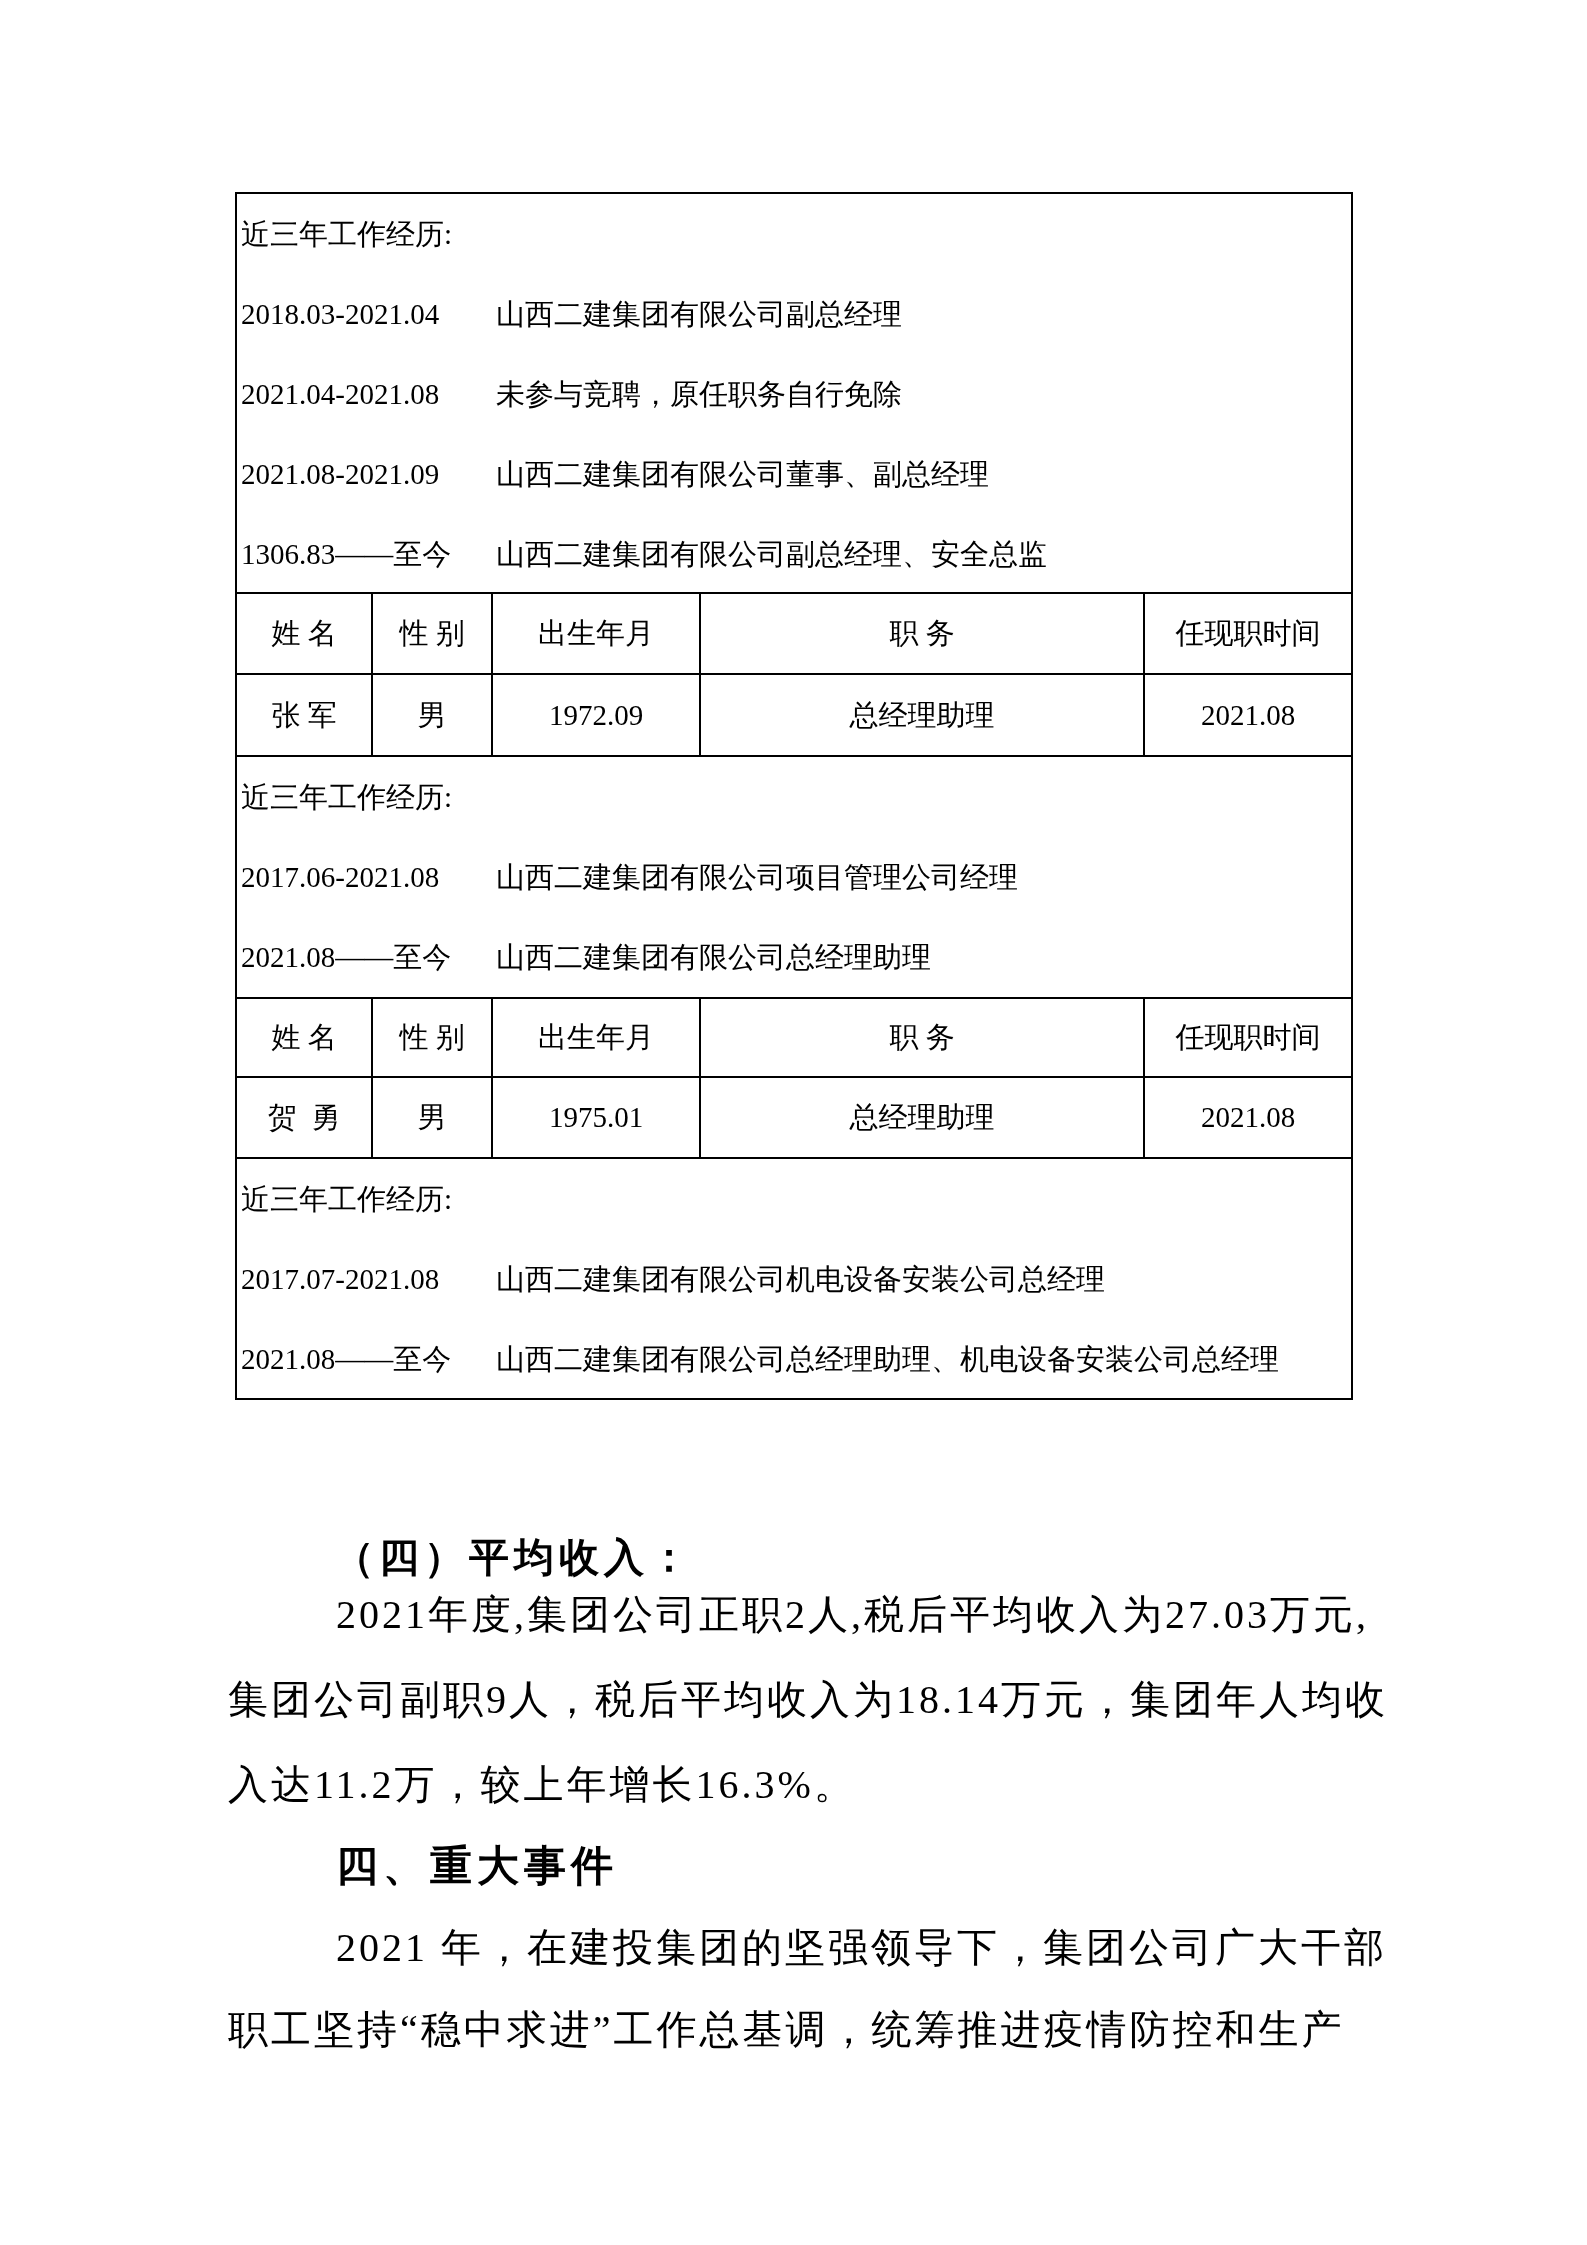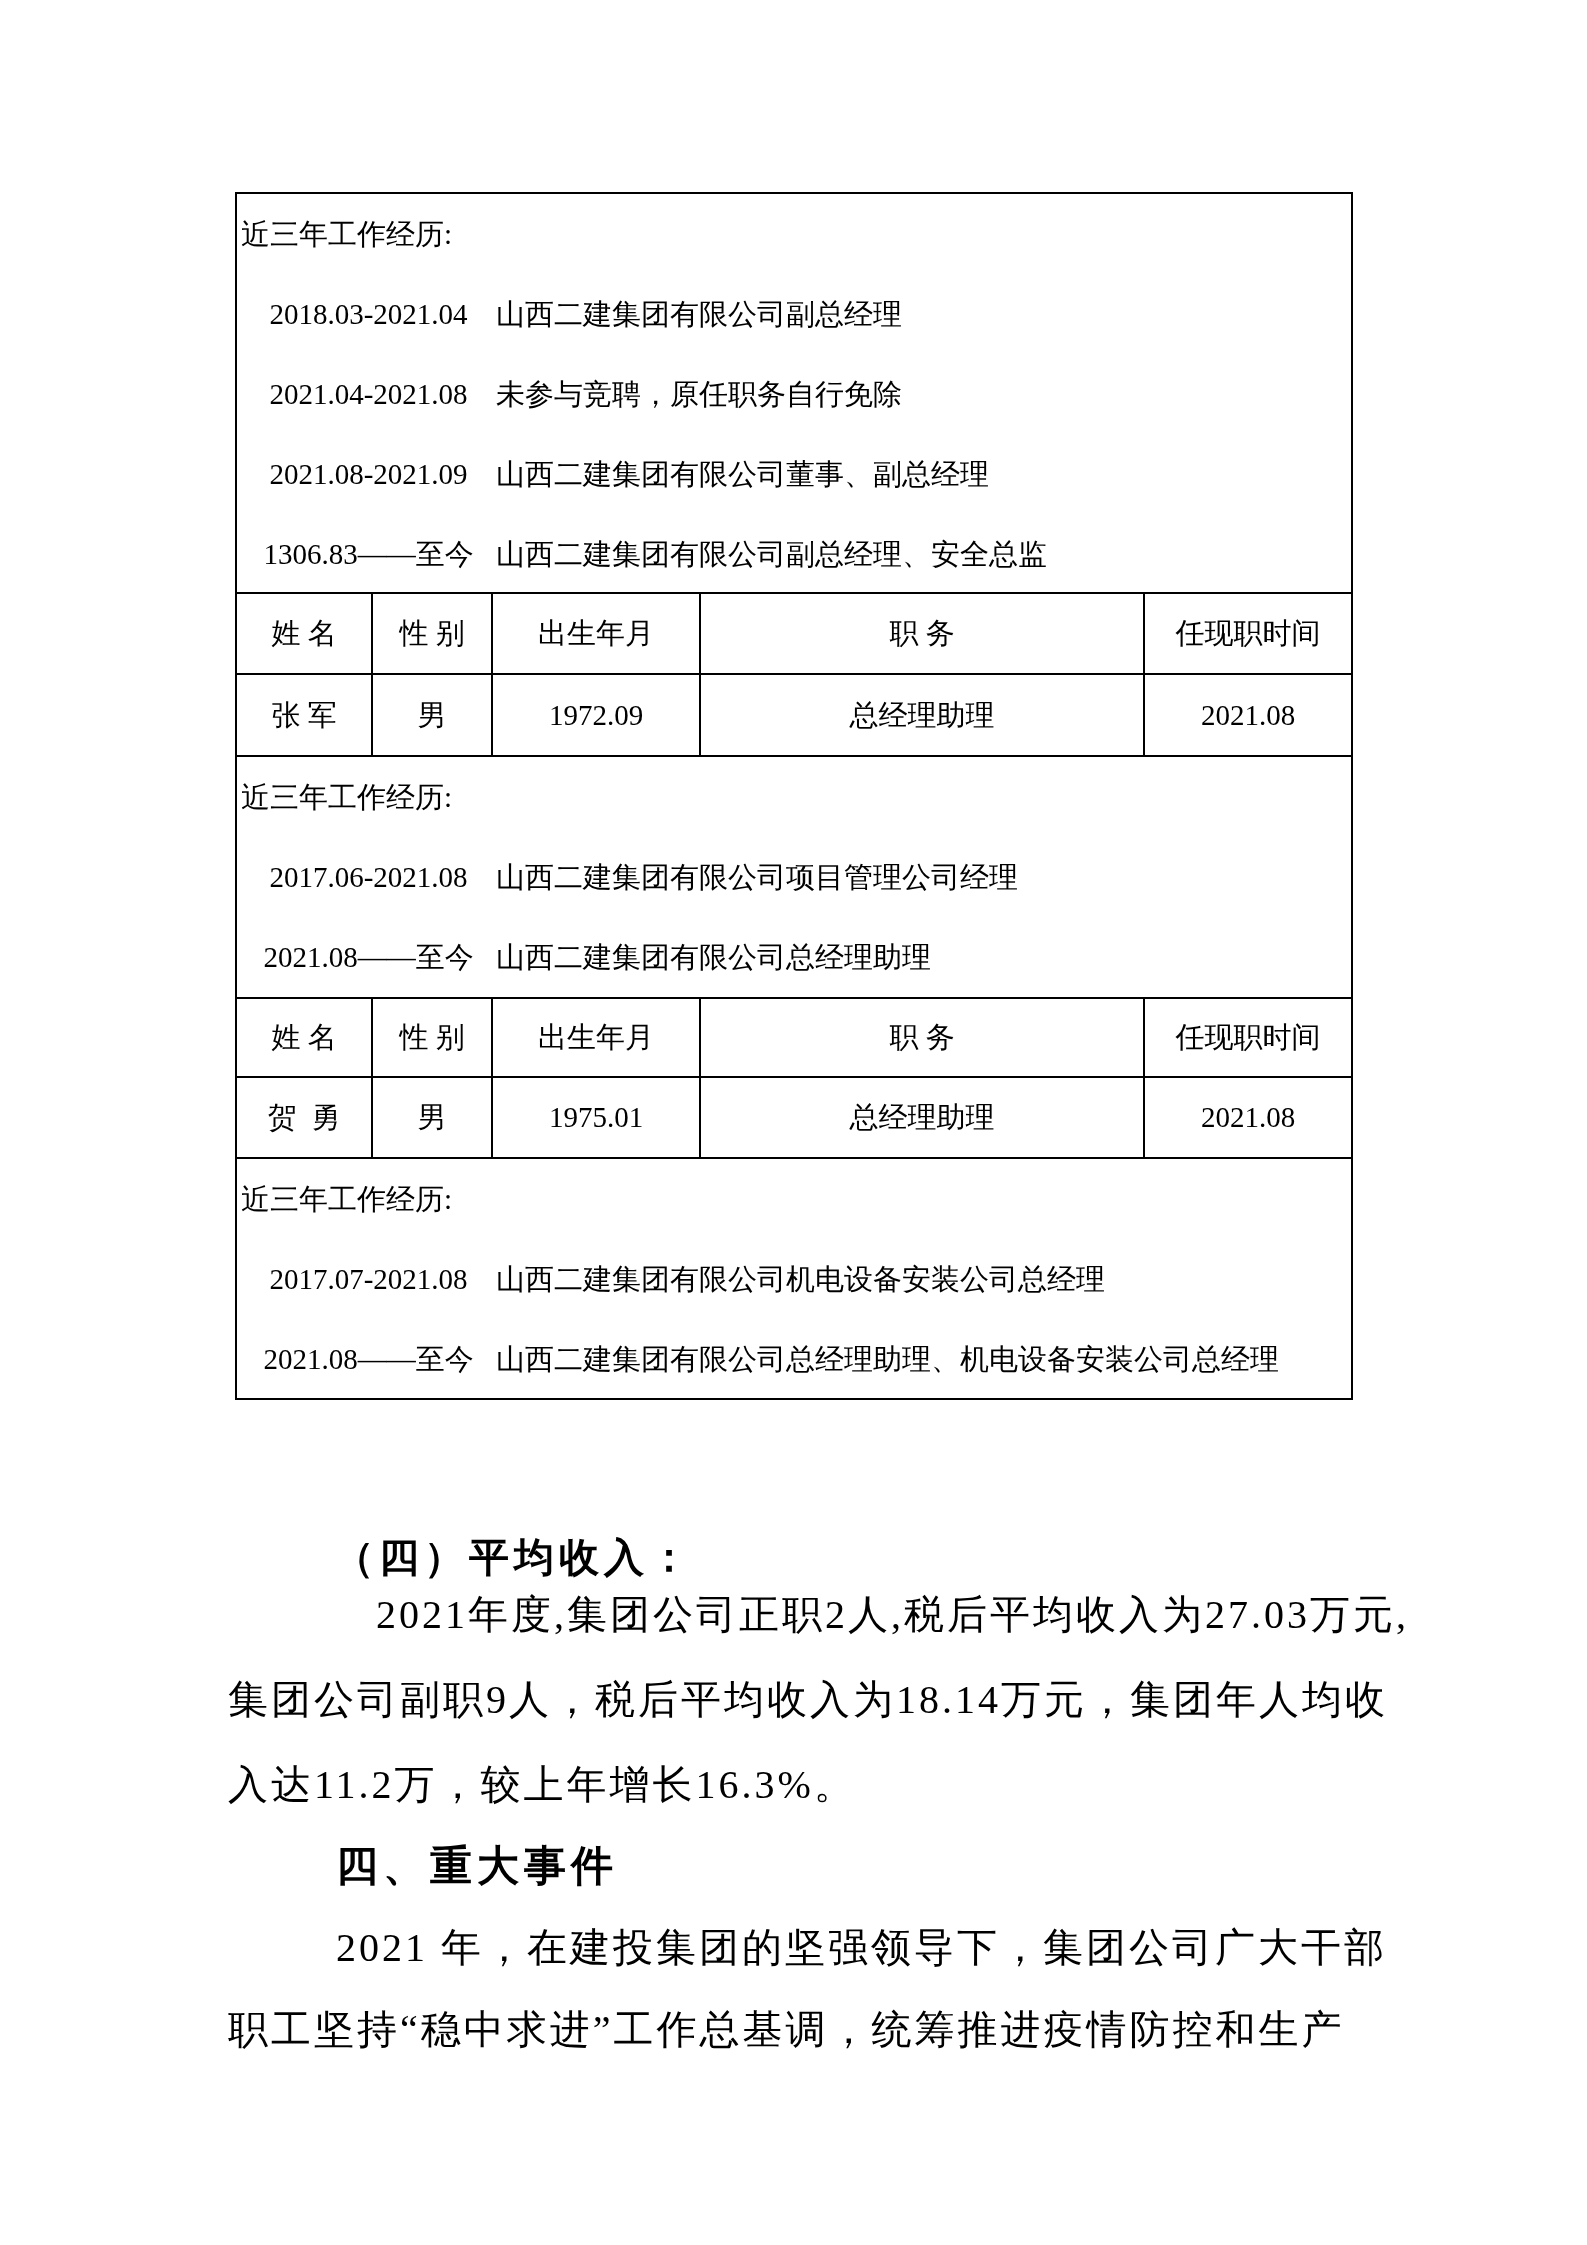--- a/index.html
+++ b/index.html
@@ -32,21 +32,21 @@
   }
   .tcell.lastcol{border-right:none;font-family:Liberation Serif, serif;}
   .histcell{
     grid-column:1 / -1;
     box-sizing:border-box;
     border-bottom:2px solid #000;
     padding-left:4px;
     display:block;
   }
   .histcell.lastrow{border-bottom:none;}
-  .hline{height:80px;display:flex;align-items:center;white-space:pre;text-align:center;}
+  .hline{height:80px;display:flex;align-items:center;white-space:pre;}
   .hline .date{width:255px;flex:none;}
   .namecell{white-space:pre;}
   
   .pline{
     position:absolute;
     height:52px;line-height:52px;
     font-size:40px;letter-spacing:3px;
     white-space:pre;
   }
   .h-income{
@@ -132,21 +132,21 @@
       </div>
       <div class="hline">
         <span class="date">2021.08——至今</span>
         <span>山西二建集团有限公司总经理助理、机电设备安装公司总经理</span>
       </div>
     </div>
 
   </div>
 
   <div class="h-income" style="left:334px;top:1504px;">（四）平均收入：</div>
-  <div class="pline" style="left:336px;top:1589px;margin-left:40px;">2021年度,集团公司正职2人,税后平均收入为27.03万元,</div>
+  <div class="pline" style="left:336px;top:1589px;">2021年度,集团公司正职2人,税后平均收入为27.03万元,</div>
   <div class="pline" style="left:228px;top:1674px;">集团公司副职9人，税后平均收入为18.14万元，集团年人均收</div>
   <div class="pline" style="left:228px;top:1759px;">入达11.2万，较上年增长16.3%。</div>
 
   <div class="h-events" style="left:336px;top:1839px;">四、重大事件</div>
   <div class="pline" style="left:336px;top:1922px;">2021 年，在建投集团的坚强领导下，集团公司广大干部</div>
   <div class="pline" style="left:228px;top:2004px;">职工坚持“稳中求进”工作总基调，统筹推进疫情防控和生产</div>
 
 </div>
 
 </body></html>

